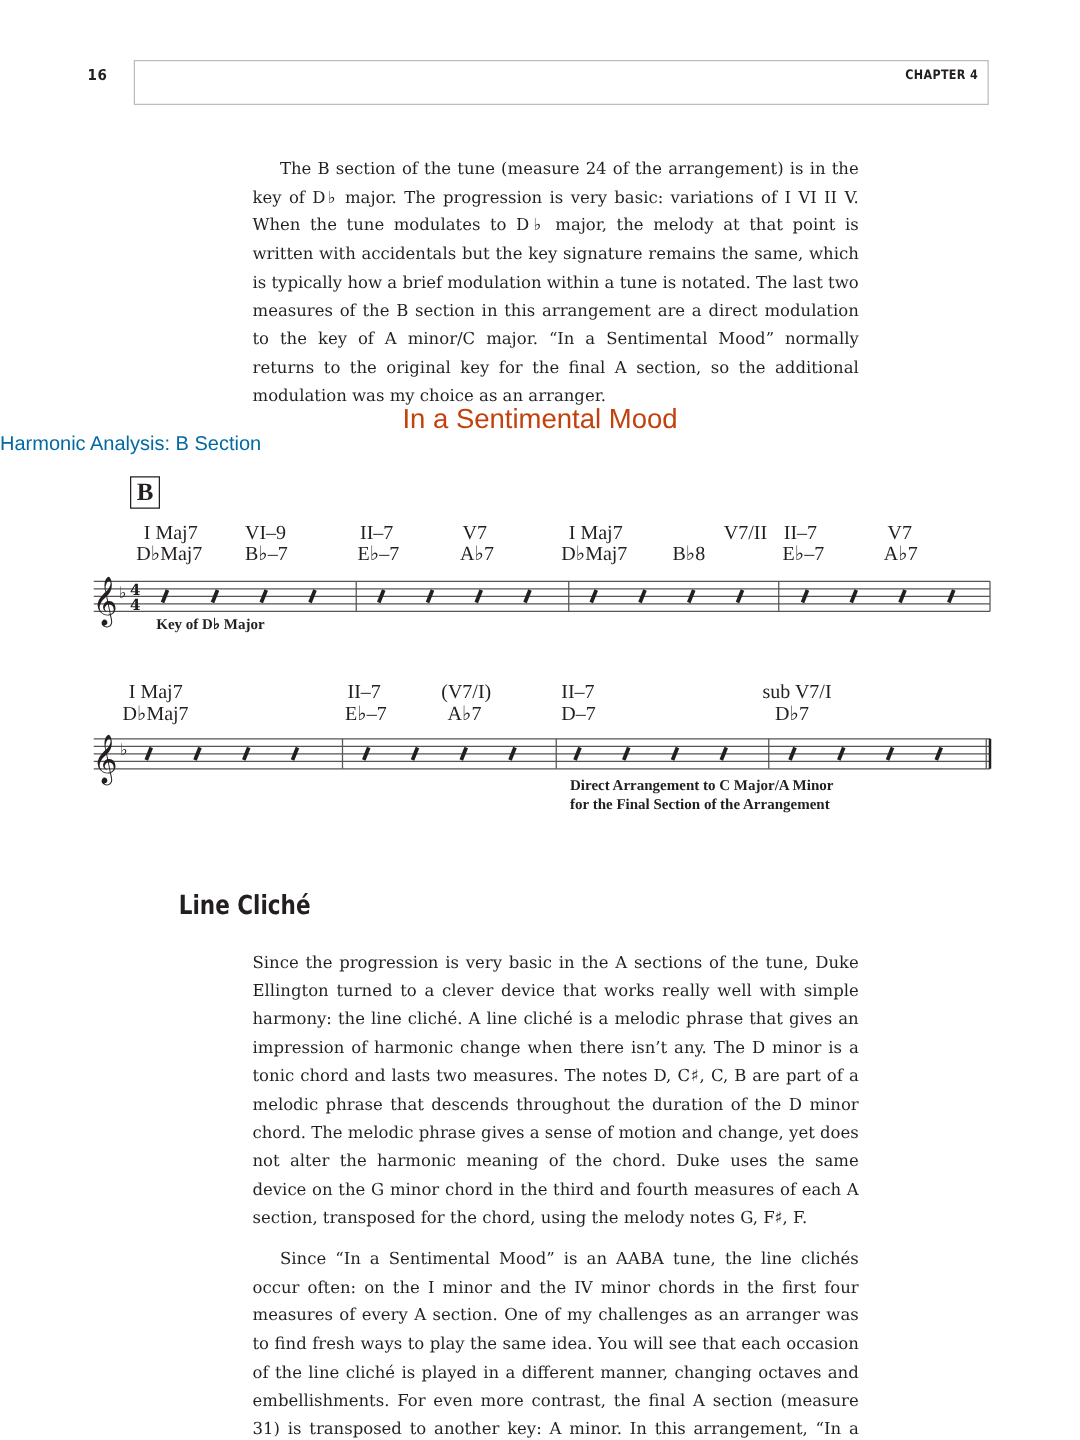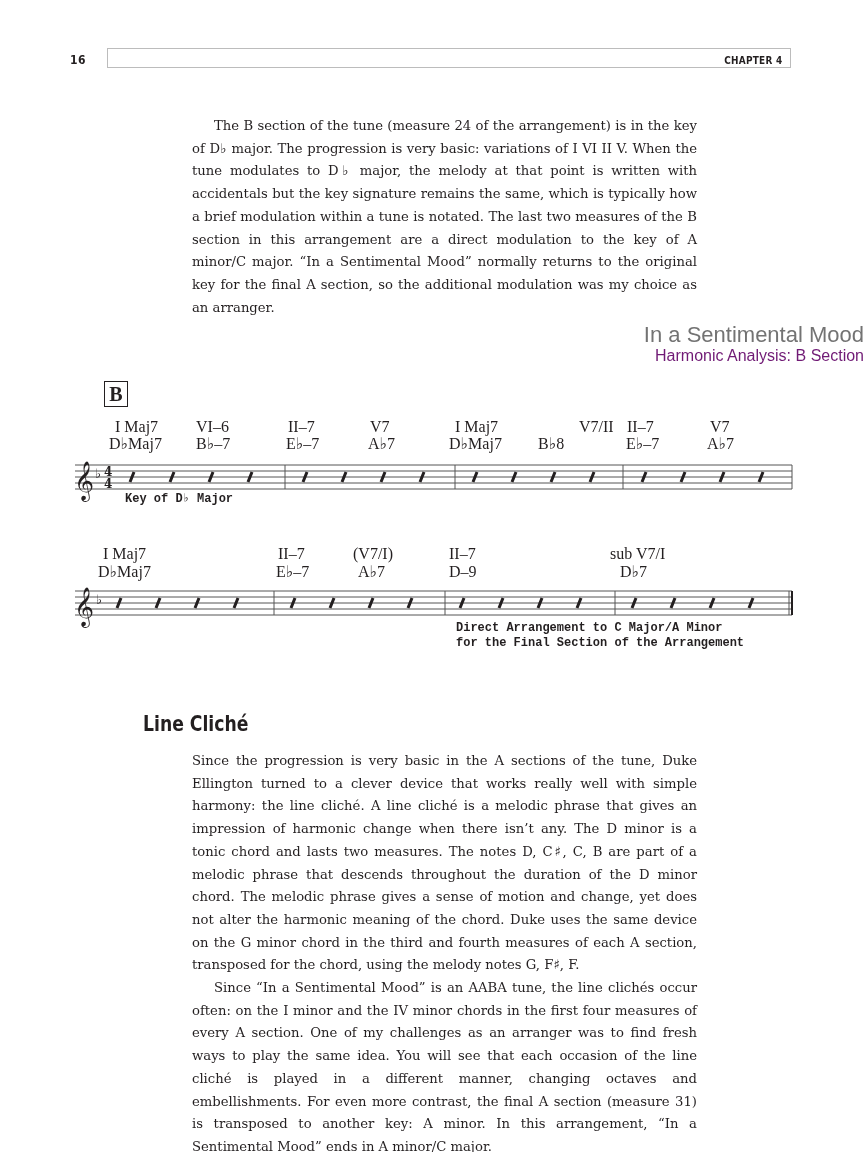--- a/index.html
+++ b/index.html
@@ -1,29 +1,29 @@
 <!DOCTYPE html>
 <html><head>
 <meta charset="utf-8">
 <style>
   html, body { margin: 0; padding: 0; background: #ffffff; }
   body { width: 864px; height: 1152px; position: relative; overflow: hidden; color: #231f20; }
   .page-number { position: absolute; left: 70px; top: 53px; font-family: "DejaVu Sans", sans-serif; font-weight: bold; font-size: 12px; letter-spacing: 0.5px; transform: scaleX(0.9); transform-origin: left; }
-  .header-box { position: absolute; left: 107px; top: 48px; width: 684px; height: 20px; border: 1px solid #bcbcbc; box-sizing: border-box; }
+  .header-box { position: absolute; left: 107px; top: 48px; width: 684px; height: 36px; border: 1px solid #bcbcbc; box-sizing: border-box; }
   .chapter-label { position: absolute; right: 8px; top: 5px; font-family: "DejaVu Sans", sans-serif; font-weight: bold; font-size: 10.5px; letter-spacing: 0.3px; transform: scaleX(0.85); transform-origin: right; }
   .body-text { position: absolute; left: 192px; width: 505px; font-family: "DejaVu Serif", serif; font-size: 13.2px; line-height: 22.7px; text-align: justify; color: #231f20; }
-  .body-text p { margin: 0; text-indent: 22px; }
+  .body-text p { margin: 10px; text-indent: 22px; }
   .body-text p.noindent { text-indent: 0; }
   .para1 { top: 115px; }
   .para-lc { top: 750px; }
-  .figure-title { position: absolute; left: 0; width: 864px; top: 322px; text-align: right; font-family: "Liberation Sans", sans-serif; font-size: 22px; color: #737373; }
-  .figure-subtitle { position: absolute; left: 0; width: 864px; top: 347px; text-align: right; font-family: "Liberation Sans", sans-serif; font-size: 16px; color: #701a75; }
+  .figure-title { position: absolute; left: 0; width: 864px; top: 322px; text-align: center; font-family: "Liberation Sans", sans-serif; font-size: 22px; color: #c2410c; }
+  .figure-subtitle { position: absolute; left: 0; width: 864px; top: 347px; text-align: left; font-family: "Liberation Sans", sans-serif; font-size: 16px; color: #0369a1; }
   .rehearsal-box { position: absolute; left: 104px; top: 381px; width: 24px; height: 26px; border: 1px solid #231f20; box-sizing: border-box; font-family: "Liberation Serif", serif; font-weight: bold; font-size: 20px; text-align: center; line-height: 24px; }
   .chord { position: absolute; font-family: "Liberation Serif", serif; font-size: 16px; line-height: 15px; white-space: nowrap; color: #231f20; }
-  .music-label { position: absolute; font-family: Liberation Mono, monospace; font-weight: bold; font-size: 12px; line-height: 15px; white-space: nowrap; color: #231f20; }
+  .music-label { position: absolute; font-family: Liberation Serif, serif; font-weight: bold; font-size: 12px; line-height: 15px; white-space: nowrap; color: #231f20; }
   .staff { position: absolute; }
   .section-heading { position: absolute; left: 143px; top: 712px; font-family: "DejaVu Sans", sans-serif; font-weight: bold; font-size: 21px; transform: scaleX(0.82); transform-origin: left; color: #231f20; }
 </style>
 </head>
 <body>
 
 <div class="page-number">16</div>
 <div class="header-box">
   <span class="chapter-label">CHAPTER 4</span>
 </div>
@@ -32,21 +32,21 @@
   <p>The B section of the tune (measure 24 of the arrangement) is in the key of D♭ major. The progression is very basic: variations of I VI II V. When the tune modulates to D♭ major, the melody at that point is written with accidentals but the key signature remains the same, which is typically how a brief modulation within a tune is notated. The last two measures of the B section in this arrangement are a direct modulation to the key of A minor/C major. “In a Sentimental Mood” normally returns to the original key for the final A section, so the additional modulation was my choice as an arranger.</p>
 </div>
 
 <div class="figure-title">In a Sentimental Mood</div>
 <div class="figure-subtitle">Harmonic Analysis: B Section</div>
 
 <div class="rehearsal-box">B</div>
 
 <div class="chord" style="left:115px;top:419px;">I Maj7</div>
 <div class="chord" style="left:109px;top:436px;">D♭Maj7</div>
-<div class="chord" style="left:196px;top:419px;">VI–6</div>
+<div class="chord" style="left:196px;top:419px;">VI–9</div>
 <div class="chord" style="left:196px;top:436px;">B♭–7</div>
 <div class="chord" style="left:288px;top:419px;">II–7</div>
 <div class="chord" style="left:286px;top:436px;">E♭–7</div>
 <div class="chord" style="left:370px;top:419px;">V7</div>
 <div class="chord" style="left:368px;top:436px;">A♭7</div>
 <div class="chord" style="left:455px;top:419px;">I Maj7</div>
 <div class="chord" style="left:449px;top:436px;">D♭Maj7</div>
 <div class="chord" style="left:535px;top:419px;margin-left:44px;">V7/II</div>
 <div class="chord" style="left:538px;top:436px;">B♭8</div>
 <div class="chord" style="left:627px;top:419px;">II–7</div>
@@ -97,21 +97,21 @@
 </svg>
 <div class="music-label" style="left:125px;top:492px;">Key of D♭ Major</div>
 
 <div class="chord" style="left:103px;top:546px;">I Maj7</div>
 <div class="chord" style="left:98px;top:564px;">D♭Maj7</div>
 <div class="chord" style="left:278px;top:546px;">II–7</div>
 <div class="chord" style="left:276px;top:564px;">E♭–7</div>
 <div class="chord" style="left:353px;top:546px;">(V7/I)</div>
 <div class="chord" style="left:358px;top:564px;">A♭7</div>
 <div class="chord" style="left:449px;top:546px;">II–7</div>
-<div class="chord" style="left:449px;top:564px;">D–9</div>
+<div class="chord" style="left:449px;top:564px;">D–7</div>
 <div class="chord" style="left:610px;top:546px;">sub V7/I</div>
 <div class="chord" style="left:620px;top:564px;">D♭7</div>
 
 <svg class="staff" style="left:70px;top:576px;" width="730" height="56" viewBox="0 0 730 56">
   <g stroke="#555" stroke-width="1">
     <line x1="5" y1="15" x2="722" y2="15"></line>
     <line x1="5" y1="21" x2="722" y2="21"></line>
     <line x1="5" y1="27" x2="722" y2="27"></line>
     <line x1="5" y1="33" x2="722" y2="33"></line>
     <line x1="5" y1="39" x2="722" y2="39"></line>

